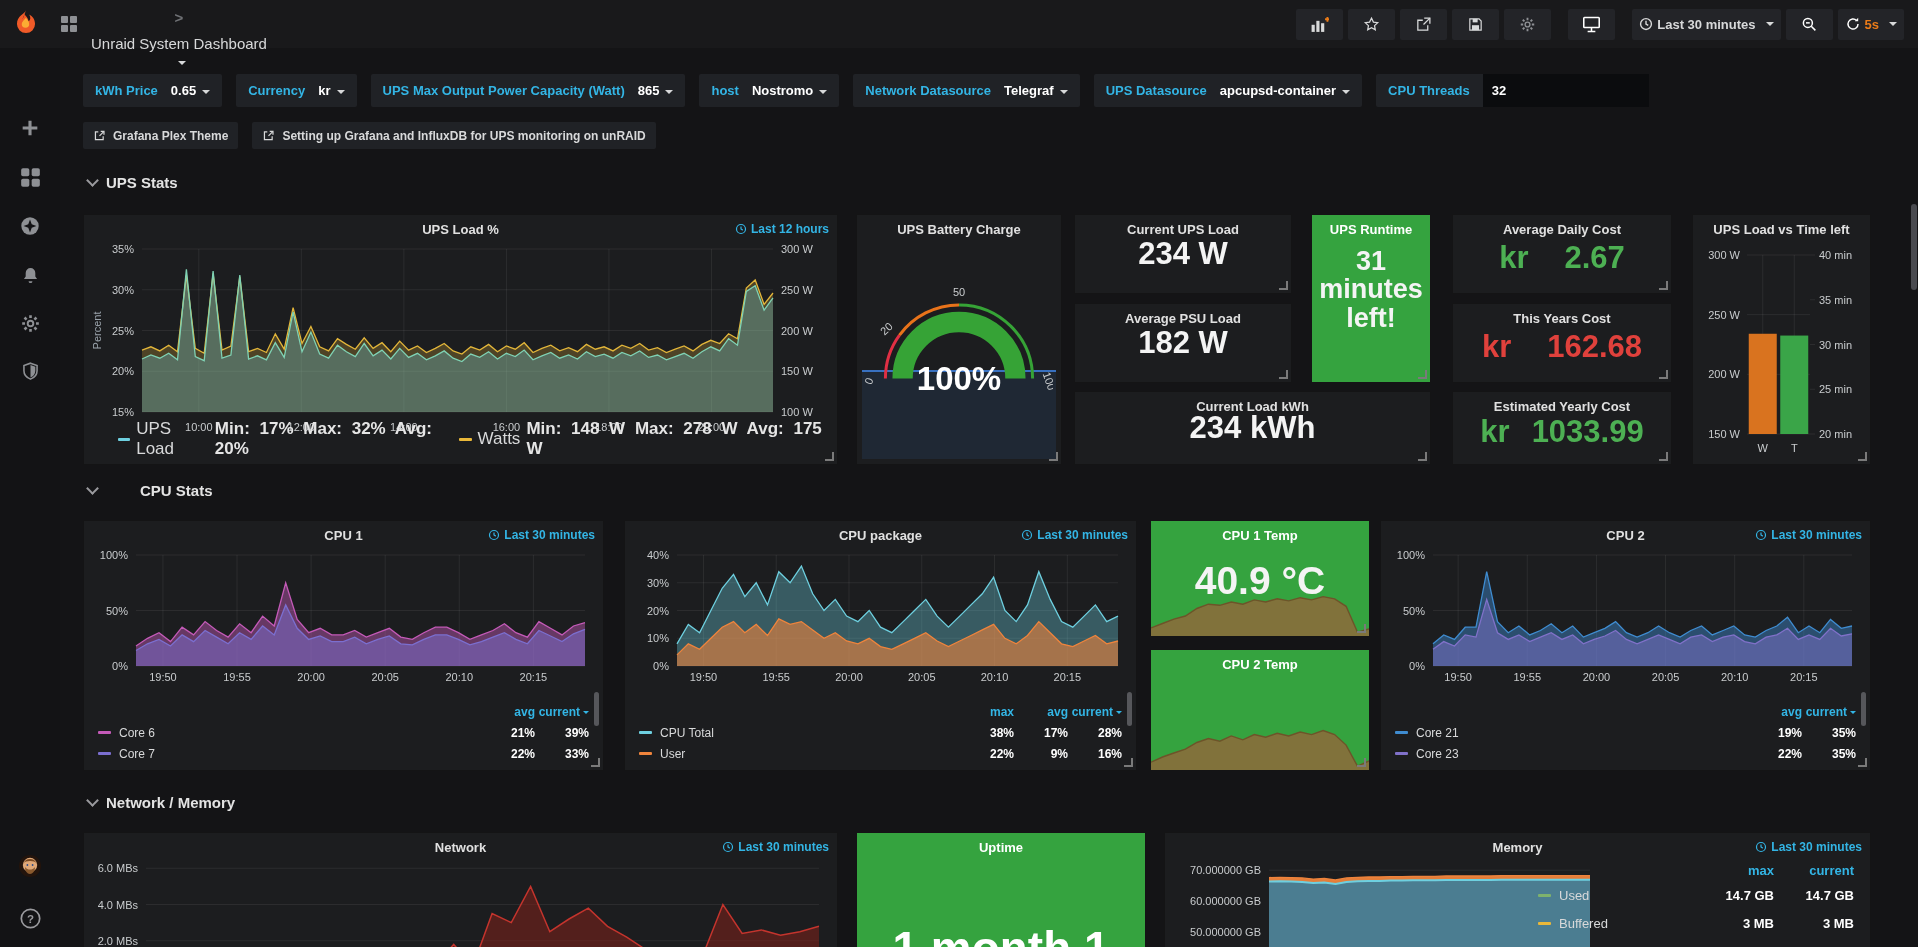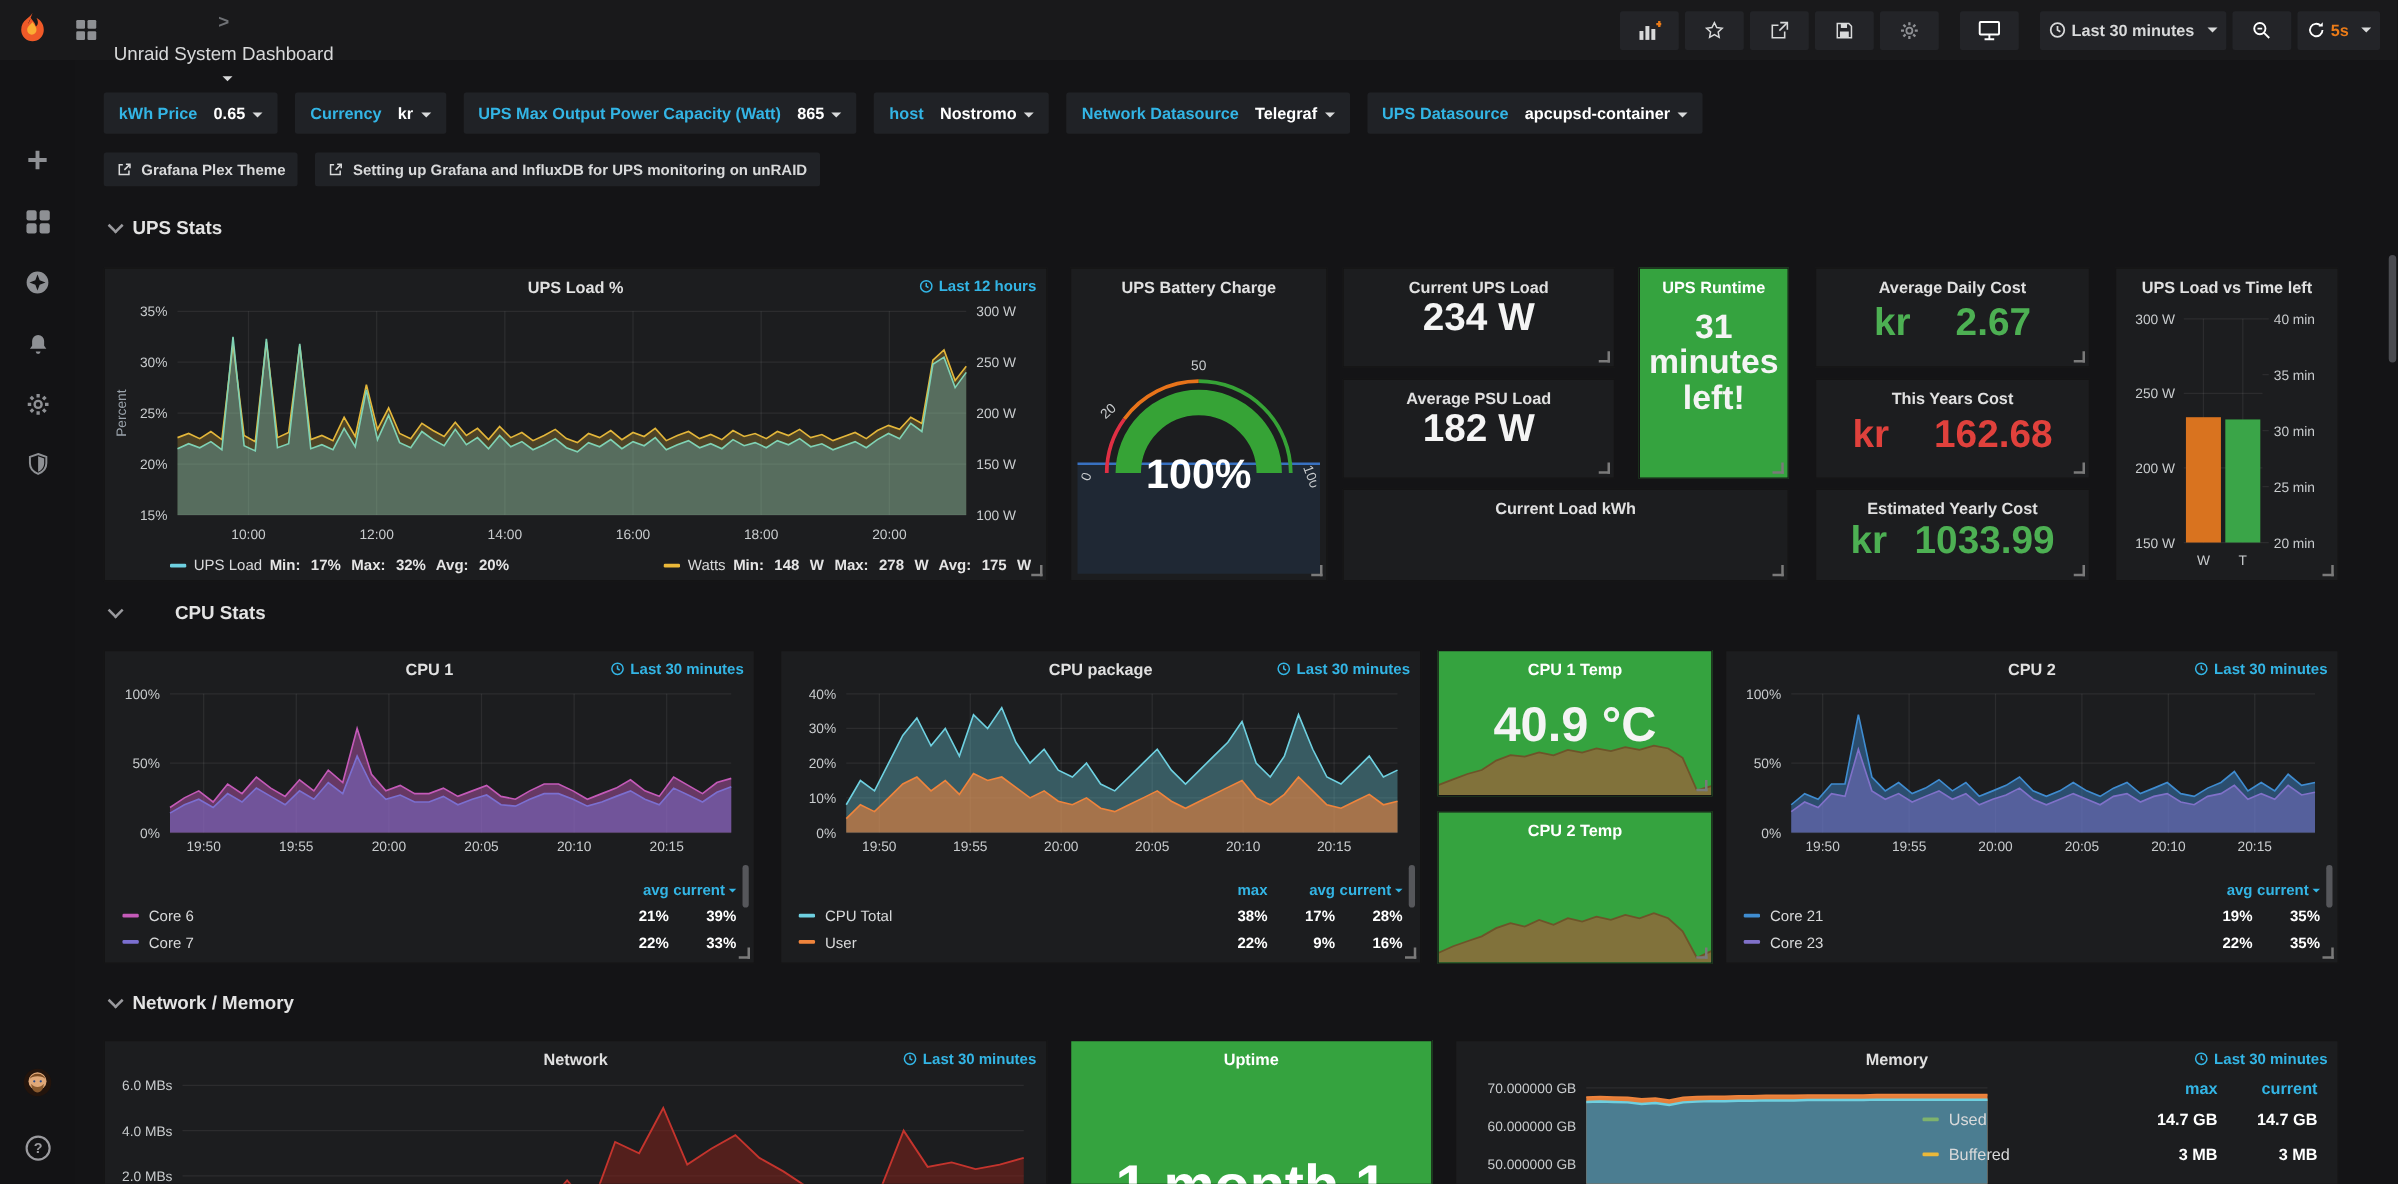--- a/index.html
+++ b/index.html
@@ -44,21 +44,21 @@
   .gval{fill:#ffffff;font-size:33px;font-weight:700;}
   
   .statval{position:absolute;left:0;right:0;top:50%;margin-top:-9px;transform:translateY(-50%);text-align:center;font-size:31px;font-weight:700;color:#f4f4f4;line-height:1.05;}
   .statval.low{margin-top:0;}
   .costval{position:absolute;left:0;right:0;top:50%;transform:translateY(-38%);display:flex;justify-content:center;gap:36px;font-size:31px;font-weight:700;}
   .green-panel{background:#35a33f;}
   .green-panel .ptitle{color:#fff;}
   .multi{width:118px;margin:14px auto 0;font-size:27px;transform:none;top:32px;margin-top:0;}
   .bigtemp{font-size:39px;}
   
-  .ups-legend{position:absolute;left:52px;right:12px;bottom:5px;display:flex;justify-content:space-between;font-size:12px;}
+  .ups-legend{position:absolute;left:34px;right:12px;bottom:5px;display:flex;justify-content:space-between;font-size:17px;}
   .li{display:flex;align-items:center;gap:6px;cursor:pointer;}
   .li i{width:13px;height:3px;border-radius:1px;display:inline-block;}
   .li .ls{font-weight:700;color:#e5e5e5;word-spacing:5px;}
   .lg{position:absolute;left:10px;right:14px;bottom:6px;font-size:12px;}
   .lg-head{display:flex;justify-content:flex-end;margin-bottom:3px;}
   .lg-h{width:54px;text-align:right;color:#33b5e5;font-weight:700;cursor:pointer;}
   .lg-row{display:flex;align-items:center;height:21px;cursor:pointer;}
   .lg-row .sw{width:13px;height:3px;border-radius:1px;margin:0 8px 0 4px;}
   .lg-name{flex:1;color:#d8d9da;}
   .lg-v{width:54px;text-align:right;color:#fff;font-weight:700;}
@@ -244,20 +244,24 @@
       <span class="vlabel">host</span>
       <span class="vval">Nostromo<i class="caret"></i></span>
     </div>
     <div class="chip">
       <span class="vlabel">Network Datasource</span>
       <span class="vval">Telegraf<i class="caret"></i></span>
     </div>
     <div class="chip">
       <span class="vlabel">UPS Datasource</span>
       <span class="vval">apcupsd-container<i class="caret"></i></span>
+    </div>
+    <div class="chip inp">
+      <span class="vlabel">CPU Threads</span>
+      <input class="vinput" value="32" style="">
     </div>
   </div>
 <div class="linkrow" id="link-row">
     <div class="linkchip">
       <svg width="13" height="13" viewBox="0 0 16 16">
         <path d="M6.5 3.5H3v9.5h9.5V9" fill="none" stroke="#d8d9da" stroke-width="1.5"></path>
         <path d="M9.5 3h4v4" fill="none" stroke="#d8d9da" stroke-width="1.5"></path>
         <path d="M13.2 3.3L8 8.5" stroke="#d8d9da" stroke-width="1.5"></path>
       </svg>
       <span>Grafana Plex Theme</span>
@@ -368,20 +372,21 @@
 </div>
 
 <div class="panel" style="left:1074px;top:303px;width:218px;height:80px;">
   <div class="ptitle">Average PSU Load</div>
   <div class="statval low">182 W</div>
   <i class="rsz"></i>
 </div>
 
 <div class="panel" style="left:1074px;top:391px;width:357px;height:74px;">
   <div class="ptitle">Current Load kWh</div>
+  <div class="statval low">234 kWh</div>
   <i class="rsz"></i>
 </div>
 
 <div class="panel green-panel" style="left:1311px;top:214px;width:120px;height:169px;">
   <div class="ptitle">UPS Runtime</div>
   <div class="statval multi">31 minutes left!</div>
   <i class="rsz"></i>
 </div>
 
 <div class="panel" style="left:1452px;top:214px;width:220px;height:80px;">

